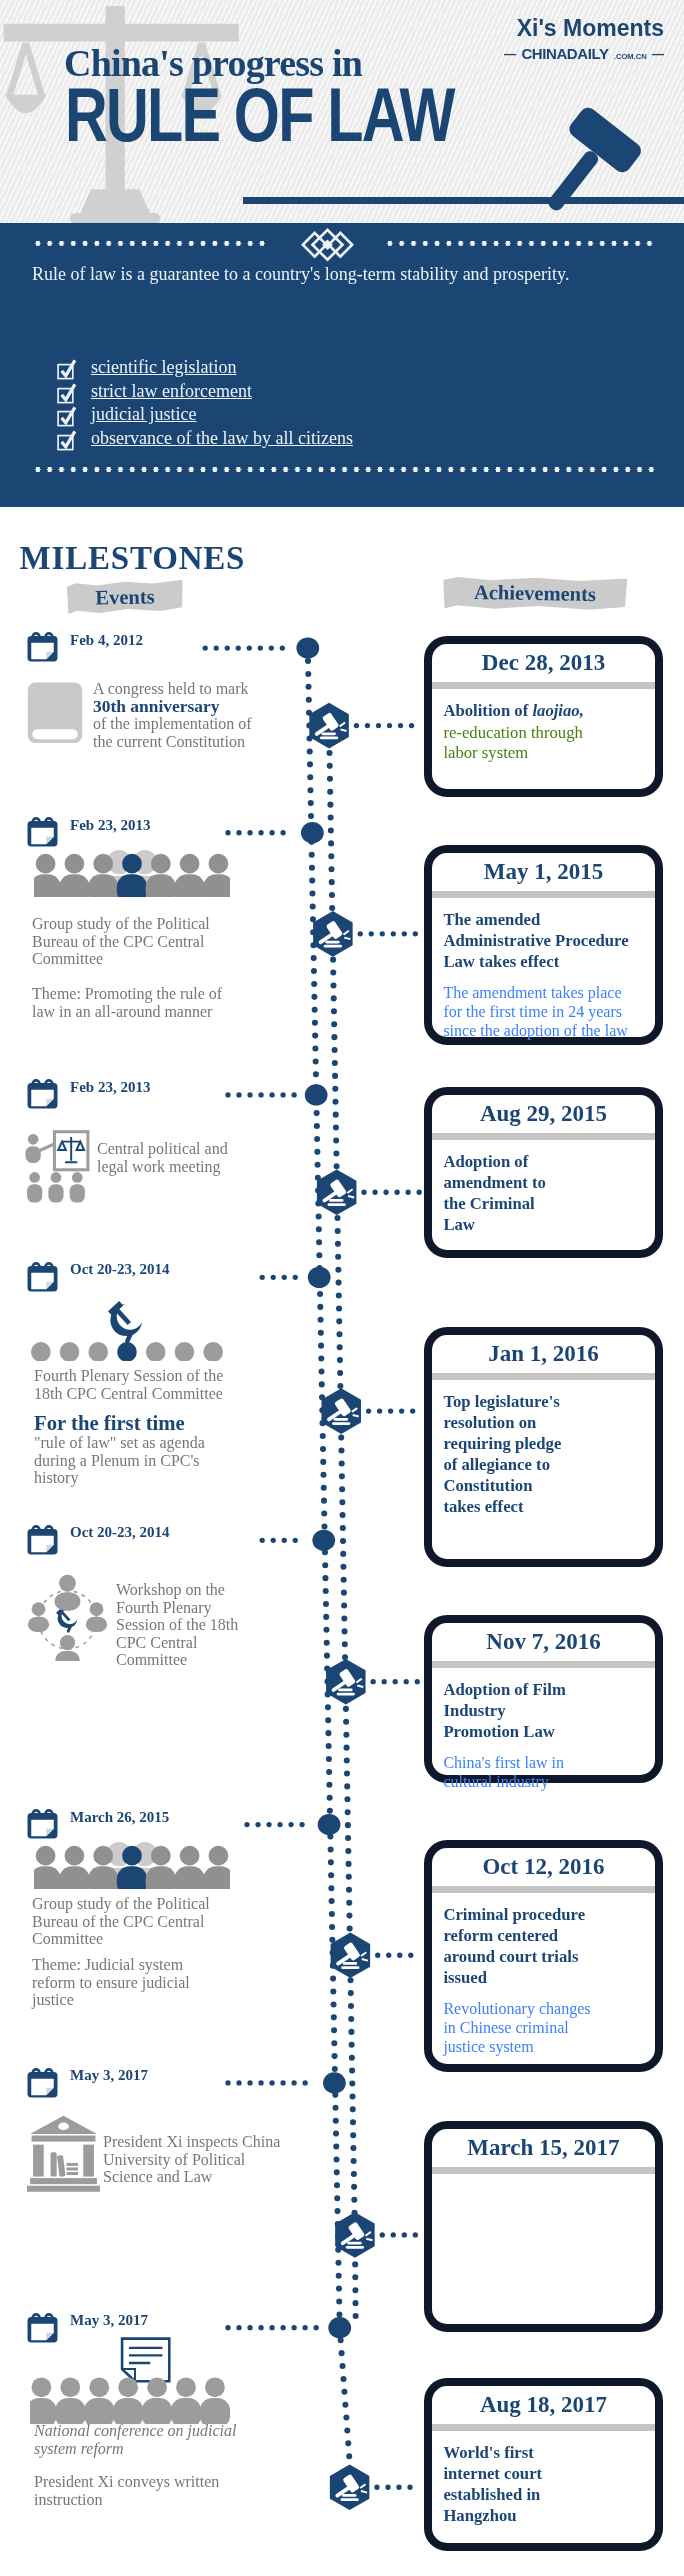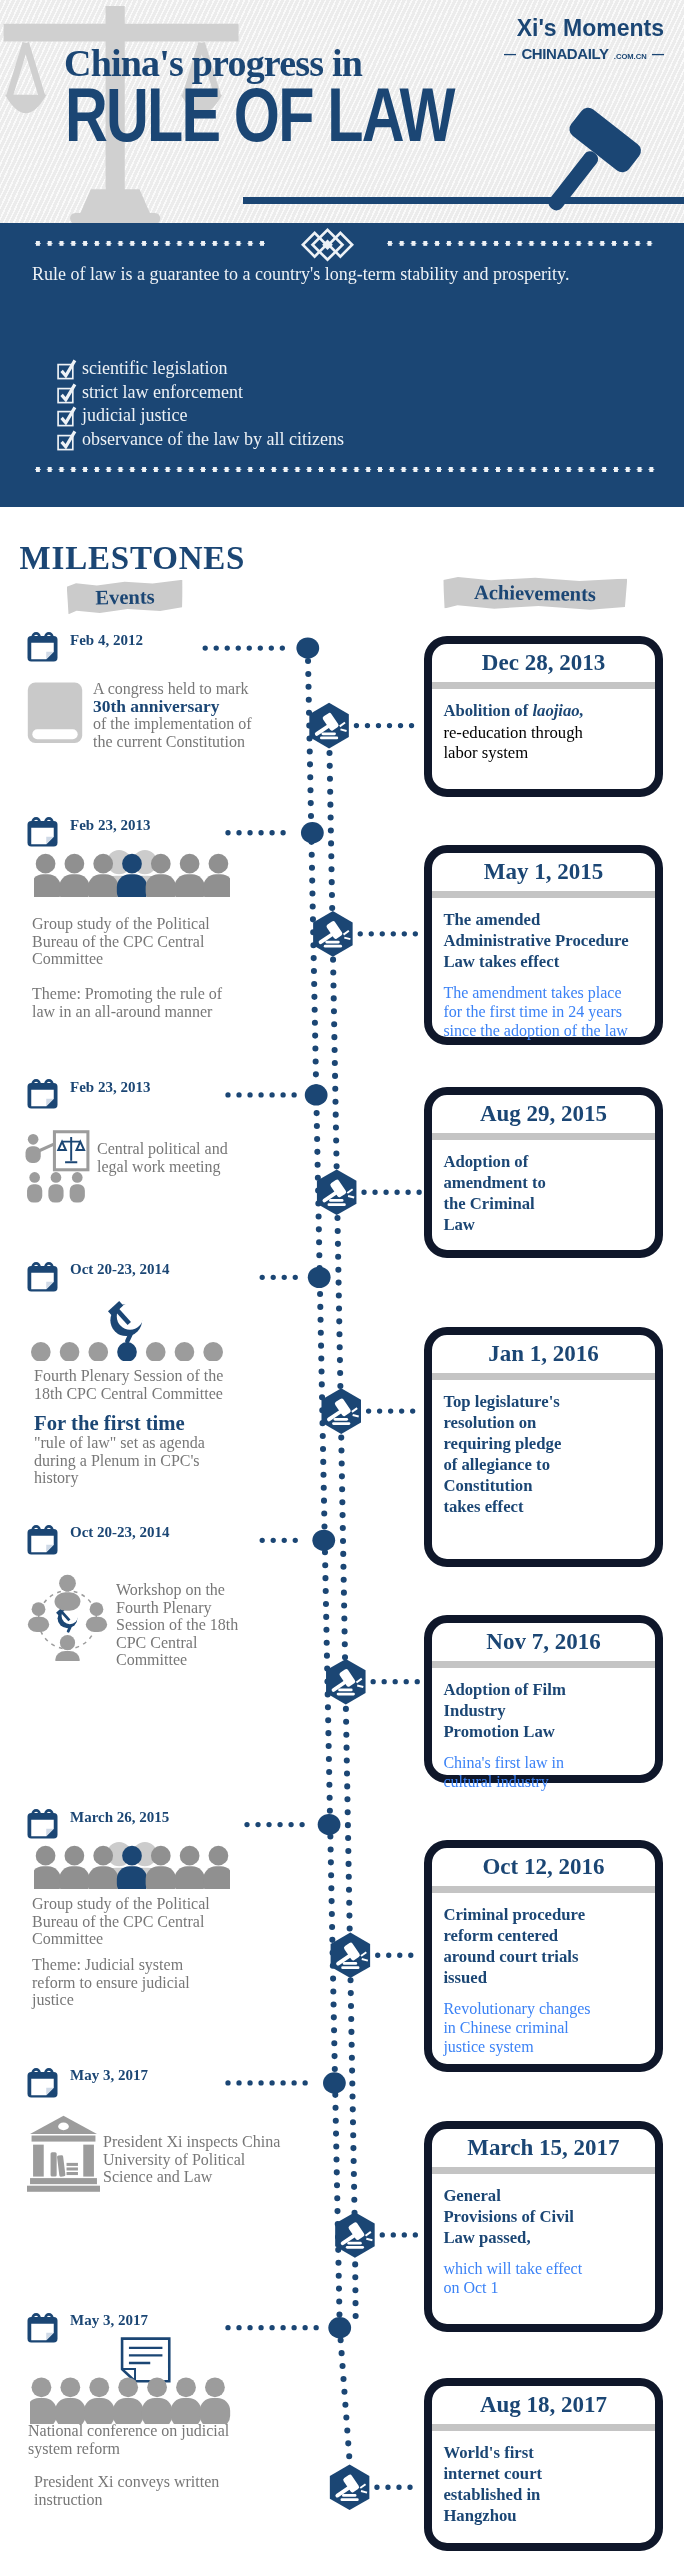--- a/index.html
+++ b/index.html
@@ -27,21 +27,21 @@
 
   
   .band{position:absolute;left:0;top:223px;width:684px;height:284px;background:#1b4674;color:#eef2f6;}
   .wdots{position:absolute;height:6.8px;
          background-image:radial-gradient(circle 2.5px,#eef2f6 98%,rgba(0,0,0,0));
          background-size:11.8px 6.8px;background-position:left center;}
   .band p{margin:0;position:absolute;white-space:pre-line;}
   .lead-pos{left:32px;top:41px;}
   .review-pos{left:32px;top:81px;}
   .checklist{position:absolute;left:56px;top:134px;margin:0;padding:0;list-style:none;}
-  .checklist li{display:flex;align-items:center;gap:5px;height:23.6px;}
+  .checklist li{display:flex;gap:14px;height:23.6px;text-decoration:underline;}
   .checklist span{font-size:18px;}
   .chk{width:21px;height:23.6px;flex:0 0 21px;}
 
   
   .mtitle{position:absolute;left:7.6px;top:528px;width:669px;text-align:left;
           font-size:33px;font-weight:bold;letter-spacing:0.8px;color:#1b4674;margin:12px;}
   .banner{position:absolute;background:#cbcbcb;display:flex;align-items:center;justify-content:center;
           clip-path:polygon(0 14%,8% 4%,26% 12%,50% 2%,74% 10%,100% 0%,99% 86%,80% 96%,52% 88%,28% 98%,8% 90%,1% 100%);}
   .banner span{font-size:20.5px;font-weight:bold;color:#1b4674;}
   .banner-events{left:67px;top:581px;width:116px;height:32px;transform:rotate(-1.2deg);}
@@ -62,21 +62,21 @@
 
   
   .card{position:absolute;left:424px;width:239px;border:8px solid #0f172a;border-radius:23px;
         background:#fff;box-sizing:border-box;z-index:2;}
   .card-date{height:38px;display:flex;align-items:center;justify-content:center;
              font-size:23px;font-weight:bold;color:#1b4674;}
   .card-divider{height:6.8px;background:#c4c4c4;}
   .card-body{padding:11.4px 10.6px 0 11.4px;}
   .card-headline{font-size:16.7px;line-height:21px;font-weight:bold;color:#1b4674;white-space:pre-line;}
   .card-sub{font-size:16px;line-height:19px;color:#3b82f6;white-space:pre-line;margin-top:10.6px;}
-  .card-sub.nogap{margin-top:1.5px;font-size:16.7px;line-height:20px;color:#000000;}
+  .card-sub.nogap{margin-top:1.5px;font-size:16.7px;line-height:20px;color:#4d7c0f;}
 </style>
 </head>
 <body>
 
 <div class="canvas">
 
   <header class="hero">
     <svg class="abs" style="left:0;top:6px;width:251px;height:218px;z-index:1;" viewBox="0 0 330 295">
       <g fill="#d0d0d0" stroke="#d0d0d0">
         <rect x="138" y="0" width="26" height="250" stroke="none"></rect>
@@ -534,21 +534,21 @@
           <rect x="71" y="80" width="40" height="40" rx="16.8" fill="#9c9c9c"></rect>
           <circle cx="129" cy="66" r="13" fill="#9c9c9c"></circle>
           <rect x="109" y="80" width="40" height="40" rx="16.8" fill="#9c9c9c"></rect>
           <circle cx="167" cy="66" r="13" fill="#9c9c9c"></circle>
           <rect x="147" y="80" width="40" height="40" rx="16.8" fill="#9c9c9c"></rect>
           <circle cx="205" cy="66" r="13" fill="#9c9c9c"></circle>
           <rect x="185" y="80" width="40" height="40" rx="16.8" fill="#9c9c9c"></rect>
           <circle cx="243" cy="66" r="13" fill="#9c9c9c"></circle>
           <rect x="223" y="80" width="40" height="40" rx="16.8" fill="#9c9c9c"></rect>
         </svg>
-        <div class="event-desc" style="left: 28px; top: 2422px; width: 251px;"><span class="">National conference on judicial
+        <div class="event-desc" style="left: 34px; top: 2422px; width: 251px; font-style: italic;"><span class="">National conference on judicial
 system reform</span></div>
         <div class="event-desc" style="left: 34px; top: 2473px; width: 251px;"><span class="">President Xi conveys written
 instruction</span></div>
       </div>
     </div>
   <div id="cards-layer">
       <div class="card" style="top: 636px; height: 161px;">
         <div class="card-date">Dec 28, 2013</div>
         <div class="card-divider"></div>
         <div class="card-body">
@@ -611,27 +611,20 @@
 around court trials
 issued</span></div>
           <div class="card-sub">Revolutionary changes
 in Chinese criminal
 justice system</div>
         </div>
       </div>
       <div class="card" style="top: 2121px; height: 211px;">
         <div class="card-date">March 15, 2017</div>
         <div class="card-divider"></div>
-        <div class="card-body">
-          <div class="card-headline"><span class="">General
-Provisions of Civil
-Law passed,</span></div>
-          <div class="card-sub">which will take effect
-on Oct 1</div>
-        </div>
       </div>
       <div class="card" style="top: 2378px; height: 173px;">
         <div class="card-date">Aug 18, 2017</div>
         <div class="card-divider"></div>
         <div class="card-body">
           <div class="card-headline"><span class="">World's first
 internet court
 established in
 Hangzhou</span></div>
         </div>

